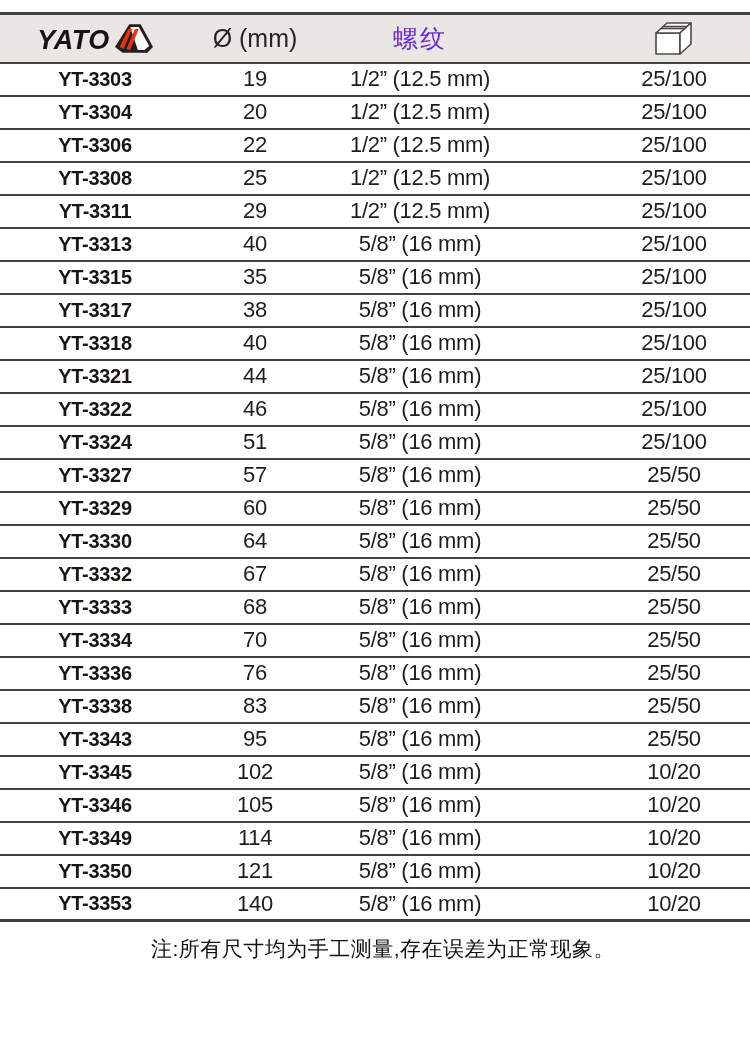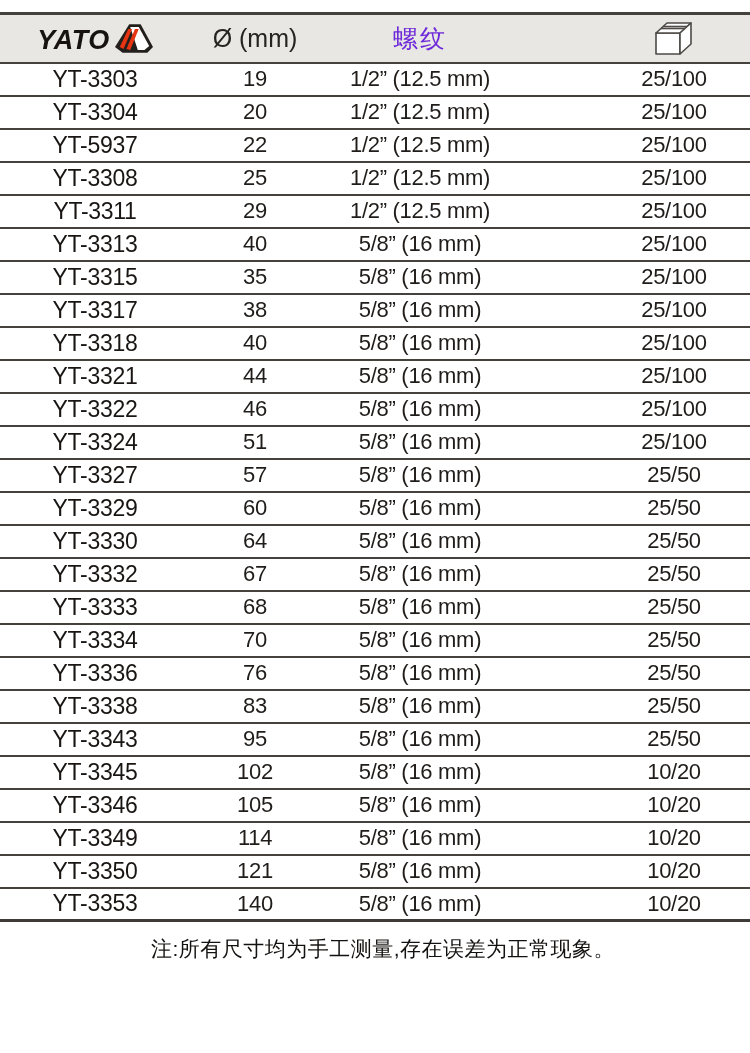--- a/index.html
+++ b/index.html
@@ -48,21 +48,21 @@
     letter-spacing: -0.3px;
     padding: 0;
     white-space: nowrap;
     overflow: hidden;
   }
   tbody tr:last-child td { border-bottom: 3px solid #3f3b38; }
 
   
   th.pack-col, td.pack-col { padding-left: 78px; }
 
-  td.model-cell { font-weight: normal; font-size: 23px; color: #181513; }
+  td.model-cell { font-weight: bold; font-size: 20px; color: #181513; }
 
   .brand-wrap {
     display: inline-flex;
     align-items: center;
     gap: 5px;
     transform: translateY(2px);
   }
   .brand-text {
     font-weight: bold;
     font-style: italic;
@@ -140,21 +140,21 @@
   </tr>
 
   <tr>
     <td class="model-cell">YT-3304</td>
     <td>20</td>
     <td>1/2” (12.5 mm)</td>
     <td class="pack-col">25/100</td>
   </tr>
 
   <tr>
-    <td class="model-cell">YT-5937</td>
+    <td class="model-cell">YT-3306</td>
     <td>22</td>
     <td>1/2” (12.5 mm)</td>
     <td class="pack-col">25/100</td>
   </tr>
 
   <tr>
     <td class="model-cell">YT-3308</td>
     <td>25</td>
     <td>1/2” (12.5 mm)</td>
     <td class="pack-col">25/100</td>

